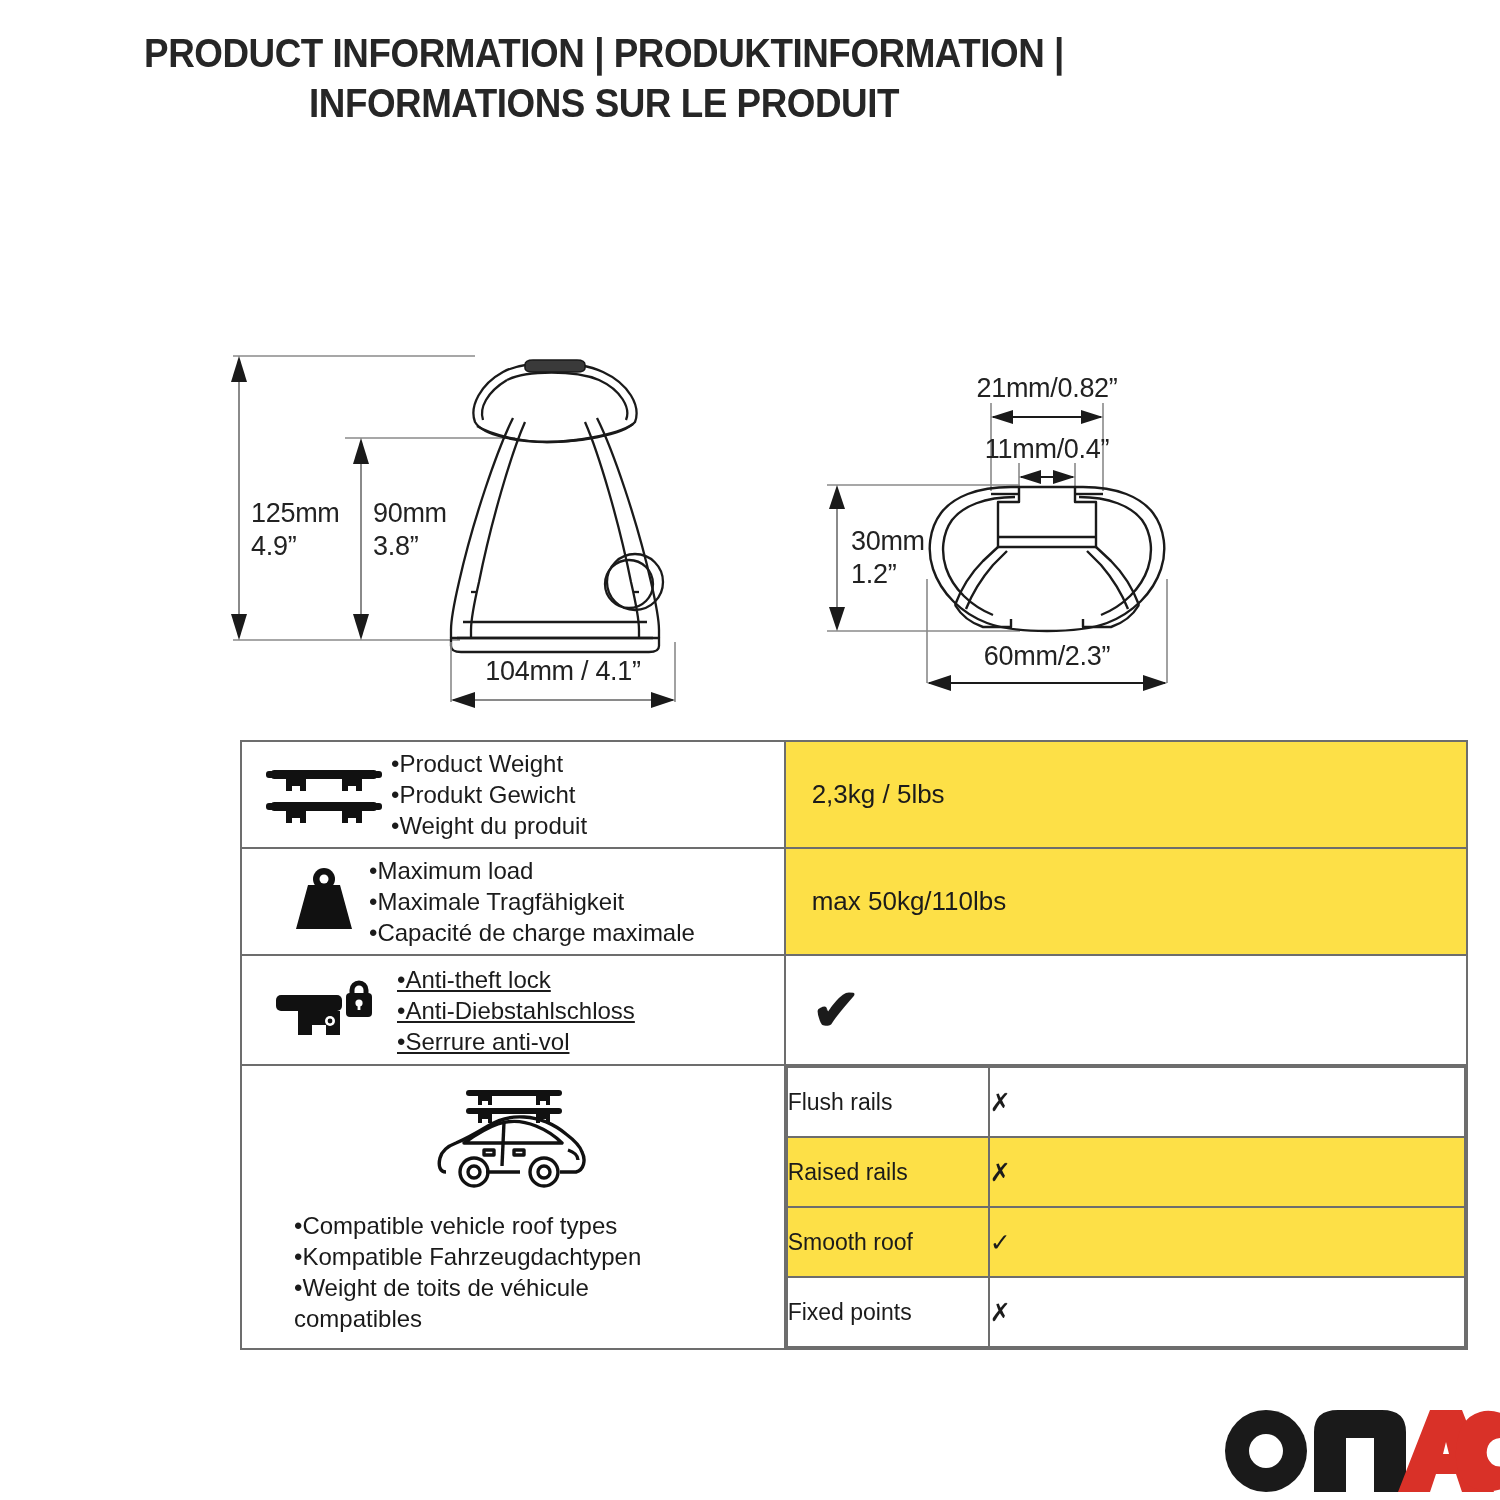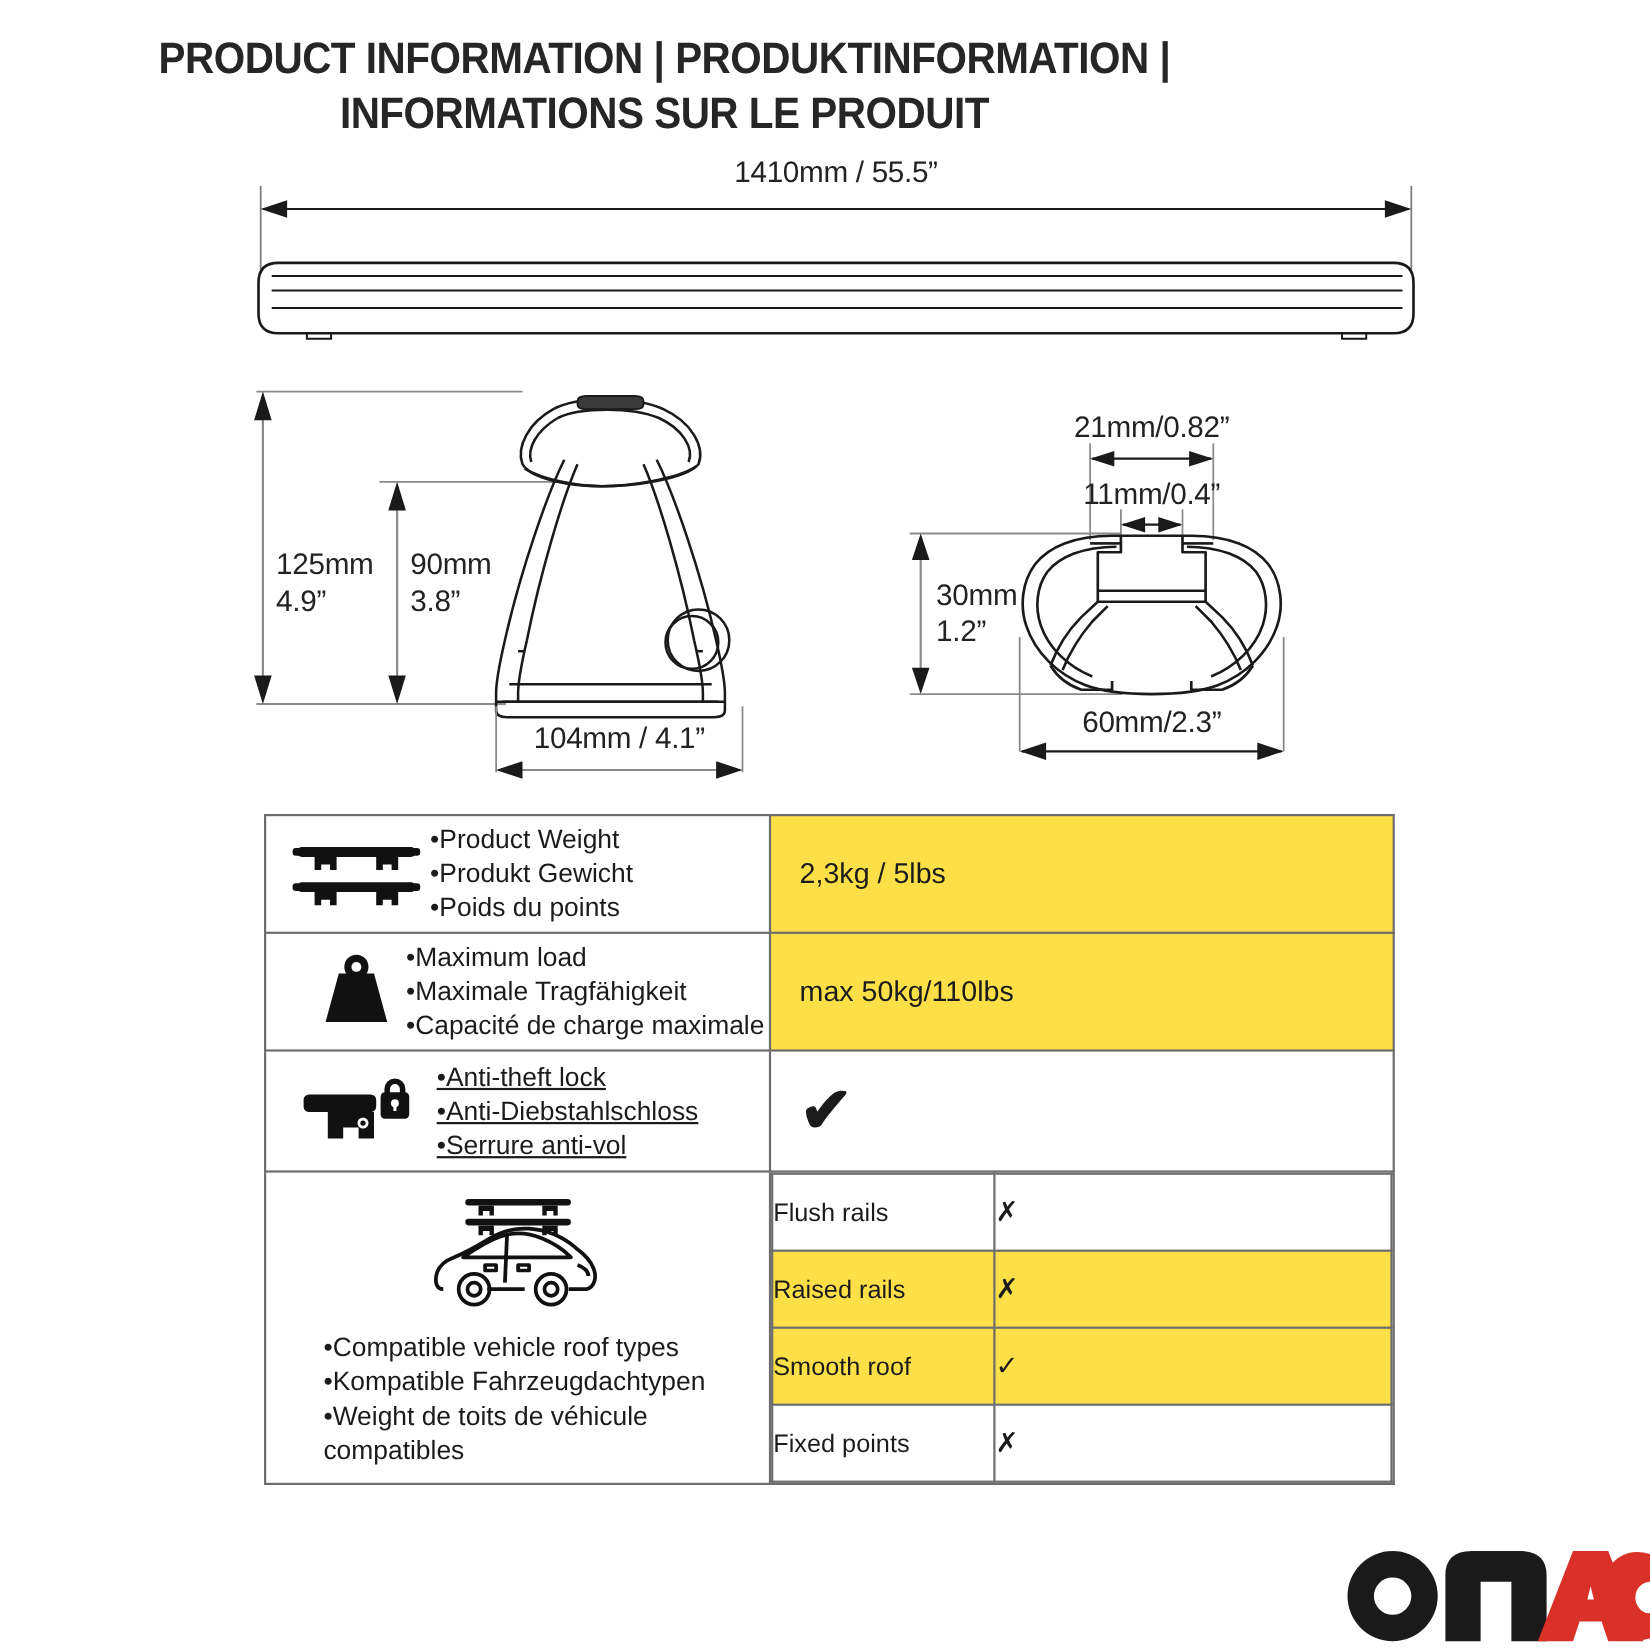--- a/index.html
+++ b/index.html
@@ -35,21 +35,21 @@
     font-family:"Liberation Sans", sans-serif;
     font-size:27px;
     fill:#222;
     letter-spacing:-0.3px;
   }
 
   
   #spec-table{
     position:absolute;
     left:240px;top:740px;
-    width:1028px;
+    width:1228px;
     border:2px solid #6d6d6d;
     border-collapse:collapse;
     background:#fff;
   }
   #spec-table td{
     border:2px solid #6d6d6d;
     padding:0;
     vertical-align:middle;
   }
   .col-icon{width:452px;}
@@ -122,53 +122,20 @@
 </head>
 <body>
 
 <div class="page">
 
   <div id="title-block">
     <div class="line">PRODUCT INFORMATION | PRODUKTINFORMATION |</div>
     <div class="line">INFORMATIONS SUR LE PRODUIT</div>
   </div>
 
-  <div class="svgbox" style="left:225px;top:135px;">
-    <svg width="1070" height="185" viewBox="0 0 1070 185">
-
-      <text class="dimtext" x="535" y="30" text-anchor="middle">1410mm / 55.5”</text>
-
-      <line x1="12" y1="34" x2="12" y2="110" stroke="#7a7a7a" stroke-width="1.6"></line>
-      <line x1="1058" y1="34" x2="1058" y2="110" stroke="#7a7a7a" stroke-width="1.6"></line>
-
-      <line x1="14" y1="55" x2="1056" y2="55" stroke="#1a1a1a" stroke-width="2"></line>
-      <polygon points="12,55 36,47 36,63" fill="#1a1a1a"></polygon>
-      <polygon points="1058,55 1034,47 1034,63" fill="#1a1a1a"></polygon>
-
-      <g fill="none" stroke="#1a1a1a" stroke-width="2.4">
-        <path d="M 28 104
-                 L 1042 104
-                 Q 1060 104 1060 122
-                 L 1060 150
-                 Q 1060 168 1042 168
-                 L 28 168
-                 Q 10 168 10 150
-                 L 10 122
-                 Q 10 104 28 104 Z"></path>
-      </g>
-      <g stroke="#1a1a1a" stroke-width="1.8" fill="none">
-        <line x1="22" y1="116" x2="1050" y2="116"></line>
-        <line x1="22" y1="129" x2="1050" y2="129"></line>
-        <line x1="22" y1="145" x2="1050" y2="145"></line>
-      </g>
-
-      <path d="M 54 168 L 54 173 L 76 173 L 76 168" fill="none" stroke="#1a1a1a" stroke-width="1.8"></path>
-      <path d="M 995 168 L 995 173 L 1017 173 L 1017 168" fill="none" stroke="#1a1a1a" stroke-width="1.8"></path>
-    </svg>
-  </div>
 
   <div class="svgbox" style="left:225px;top:350px;">
     <svg width="490" height="360" viewBox="0 0 490 360">
 
       <line x1="8" y1="6" x2="250" y2="6" stroke="#8a8a8a" stroke-width="1.6"></line>
 
       <line x1="8" y1="290" x2="235" y2="290" stroke="#8a8a8a" stroke-width="1.6"></line>
 
       <line x1="14" y1="10" x2="14" y2="286" stroke="#8a8a8a" stroke-width="2"></line>
       <polygon points="14,6 6,32 22,32" fill="#1a1a1a"></polygon>
@@ -350,21 +317,21 @@
                   <rect x="2" y="41" width="8" height="7" rx="3"></rect>
                   <rect x="110" y="41" width="8" height="7" rx="3"></rect>
                   <path d="M22 49 h20 v12 h-6 v-5 h-8 v5 h-6 z"></path>
                   <path d="M78 49 h20 v12 h-6 v-5 h-8 v5 h-6 z"></path>
                 </g>
               </svg>
             </div>
             <div class="txt">
               <div>•Product Weight</div>
               <div>•Produkt Gewicht</div>
-              <div>•Poids du points</div>
+              <div>•Weight du produit</div>
             </div>
           </div>
         </td>
         <td class="col-val shaded">
           <div class="valcell">2,3kg / 5lbs</div>
         </td>
       </tr>
 
 
       <tr>

